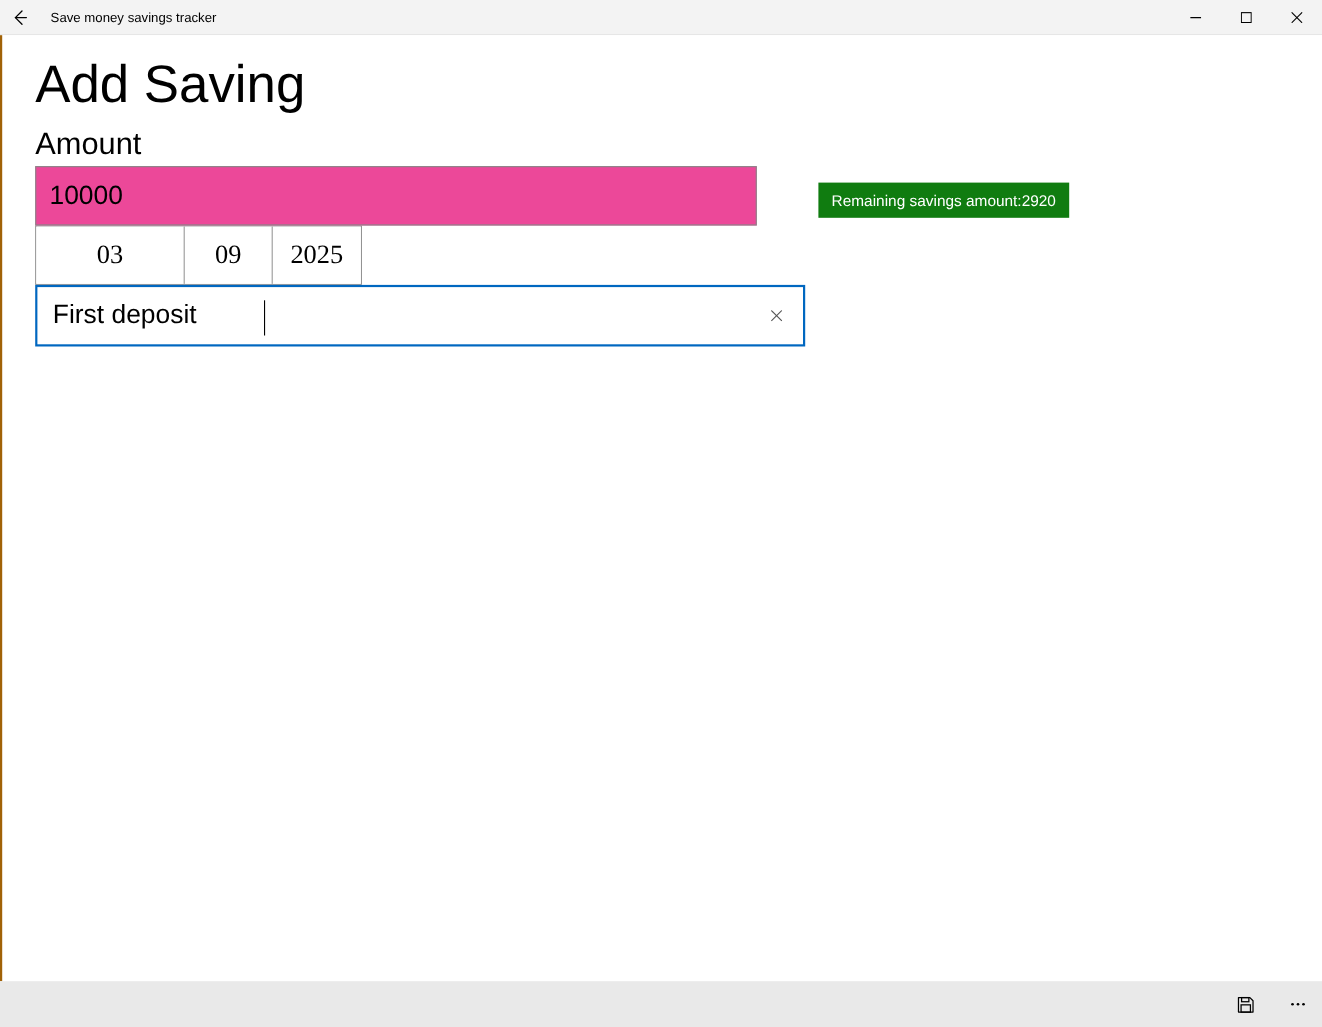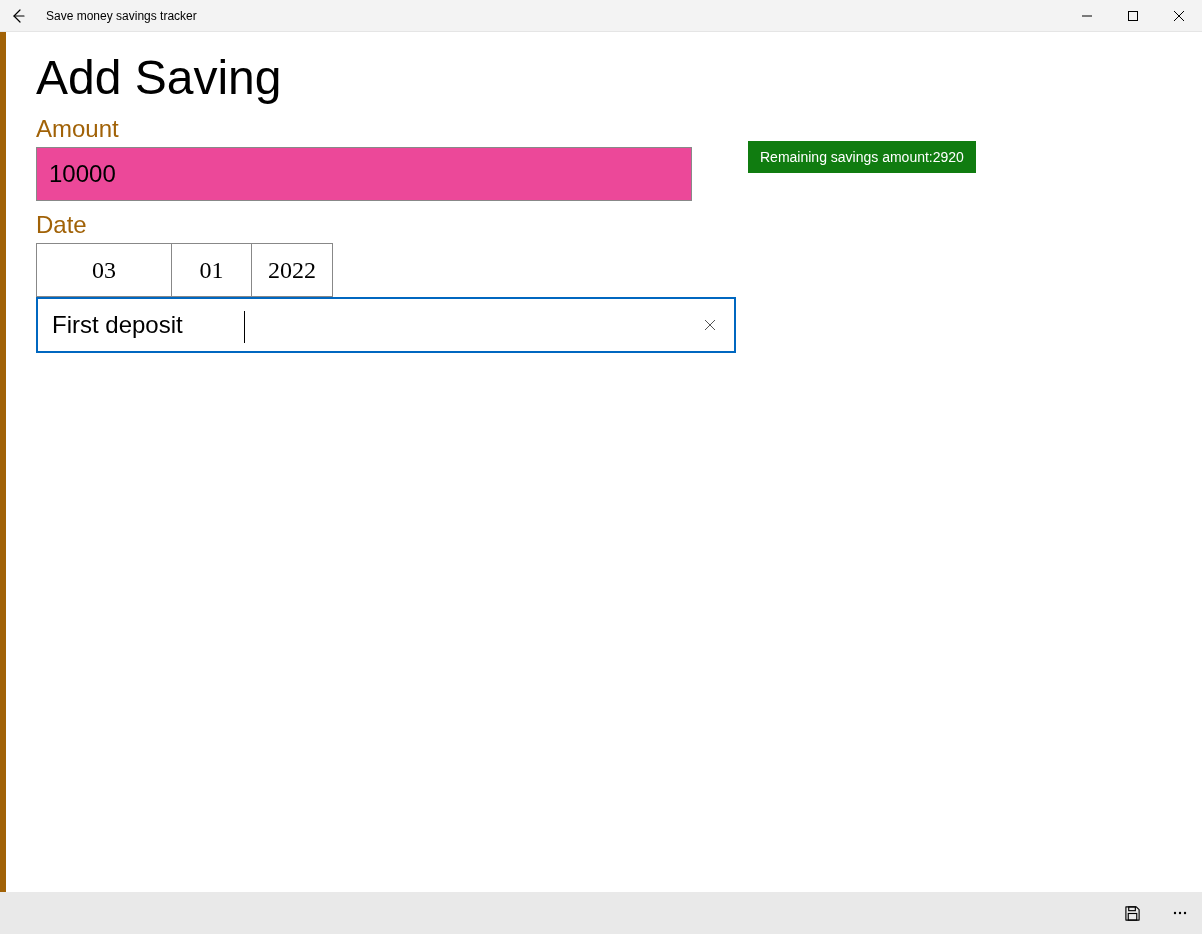--- a/index.html
+++ b/index.html
@@ -51,32 +51,32 @@
       display: flex;
       align-items: center;
       justify-content: center;
       cursor: pointer;
     }
     .content {
       padding: 18px 30px 0 30px;
       position: relative;
       height: calc(100% - 32px - 42px);
       background: #ffffff;
-      border-left: 6px solid #a16207;
+      border-left: 2px solid #a16207;
     }
     .page-title {
       font-size: 48px;
       font-weight: 400;
       color: #000;
       margin-bottom: 6px;
       letter-spacing: 0px;
     }
     .field-label {
-      font-size: 24px;
-      color: #a16207;
+      font-size: 28px;
+      color: #000000;
       margin-top: 10px;
       margin-bottom: 4px;
     }
     .text-input {
       width: 656px;
       height: 54px;
       border: 1px solid #888;
       font-size: 24px;
       padding: 0 12px;
       color: #000;
@@ -127,21 +127,21 @@
       background: #fff;
     }
     .date-seg:last-child {
       border-right: none;
     }
     .date-month { width: 135px; }
     .date-day { width: 80px; }
     .date-year { width: 80px; }
     .badge {
       position: absolute;
-      top: 109px;
+      top: 134px;
       left: 742px;
       background: #107c10;
       color: #fff;
       font-size: 14px;
       padding: 8px 12px;
       white-space: nowrap;
     }
     .bottom-bar {
       position: absolute;
       bottom: 0;
@@ -213,25 +213,24 @@
     </div>
   </div>
 </div>
 
 <div class="content">
   <h1 class="page-title">Add Saving</h1>
 
   <div class="field-label">Amount</div>
   <input type="text" class="text-input" value="10000" style="">
 
-  <div class="field-label">Date</div>
   <div class="date-picker">
     <div class="date-seg date-month">03</div>
-    <div class="date-seg date-day">01</div>
-    <div class="date-seg date-year">2022</div>
+    <div class="date-seg date-day">09</div>
+    <div class="date-seg date-year">2025</div>
   </div>
 
   <div class="input-wrapper">
     <div class="notes-box">
       <span class="notes-input-value">First deposit</span>
       <div class="text-cursor"></div>
       <div class="clear-btn">
         <svg width="10" height="10" viewBox="0 0 10 10">
           <line x1="0" y1="0" x2="10" y2="10" stroke="#555" stroke-width="1"></line>
           <line x1="10" y1="0" x2="0" y2="10" stroke="#555" stroke-width="1"></line>

